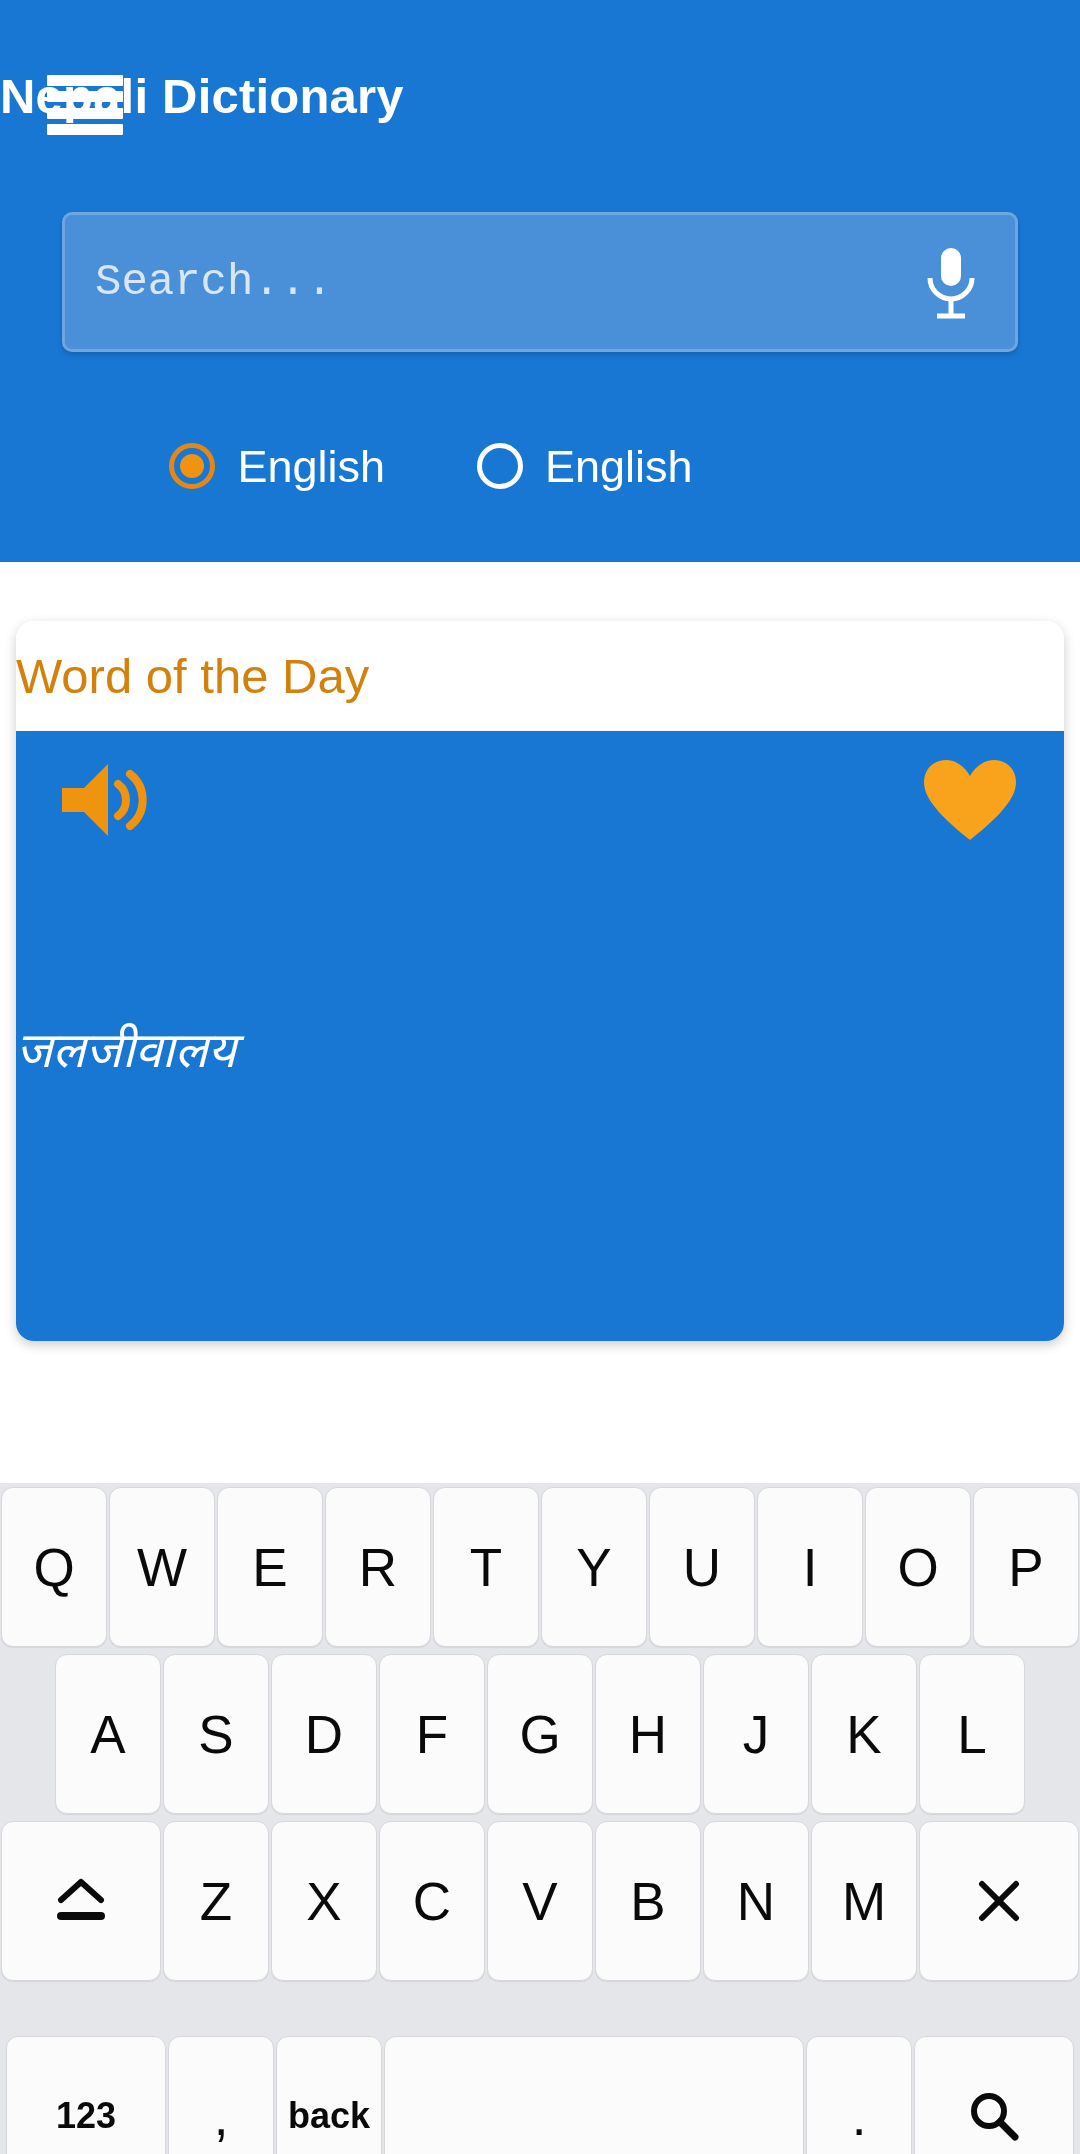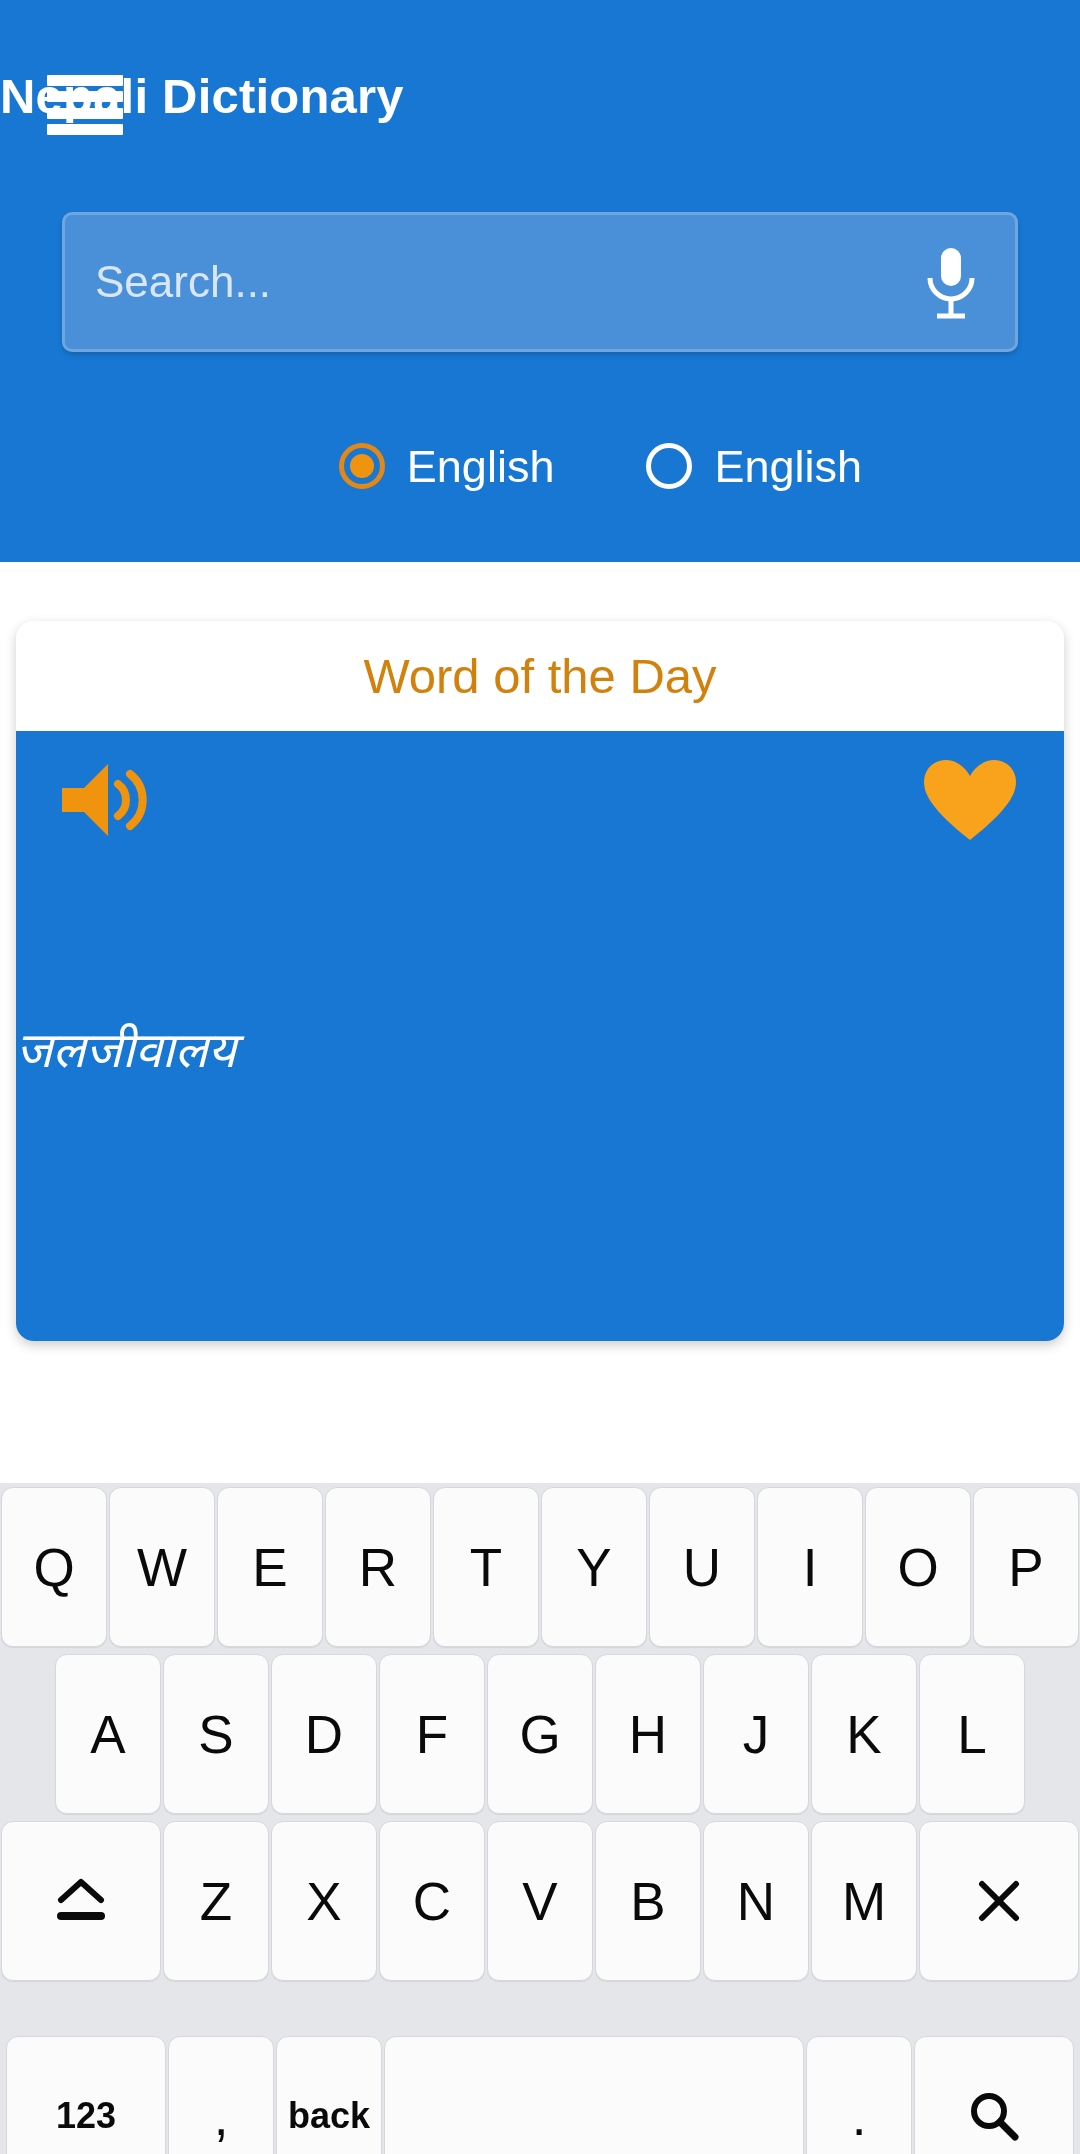--- a/index.html
+++ b/index.html
@@ -81,21 +81,21 @@
     position: absolute;
     left: 30px;
     top: 0;
     width: 800px;
     height: 134px;
     background: transparent;
     border: none;
     outline: none;
     color: #ffffff;
     font-size: 44px;
-    font-family: Liberation Sans, sans-serif;
+    font-family: Liberation Mono, monospace;
   }
   .search-input::placeholder {
     color: #d8e6f5;
     opacity: 1;
   }
   .mic-btn {
     position: absolute;
     right: 38px;
     top: 31px;
     width: 52px;
@@ -104,21 +104,21 @@
   }
 
   
   .lang-row {
     position: absolute;
     left: 0;
     top: 420px;
     width: 862px;
     height: 92px;
     display: flex;
-    justify-content: flex-end;
+    justify-content: center;
     align-items: center;
     gap: 92px;
   }
   .lang-opt {
     display: flex;
     align-items: center;
     gap: 22px;
     cursor: pointer;
   }
   .radio {
@@ -156,21 +156,21 @@
     height: 720px;
     border-radius: 18px;
     background: #ffffff;
     box-shadow: 0 4px 12px rgba(0,0,0,0.20);
     overflow: hidden;
   }
   .wotd-header {
     height: 110px;
     display: flex;
     align-items: center;
-    justify-content: center;
+    justify-content: flex-start;
     background: #ffffff;
   }
   .wotd-title {
     color: #d3810d;
     font-size: 49px;
     line-height: 1;
   }
   .wotd-body {
     position: relative;
     height: 610px;

